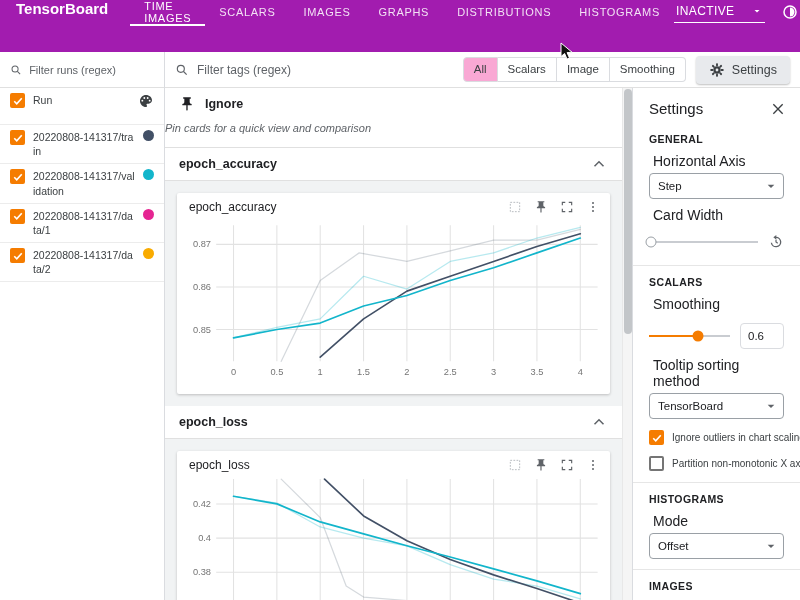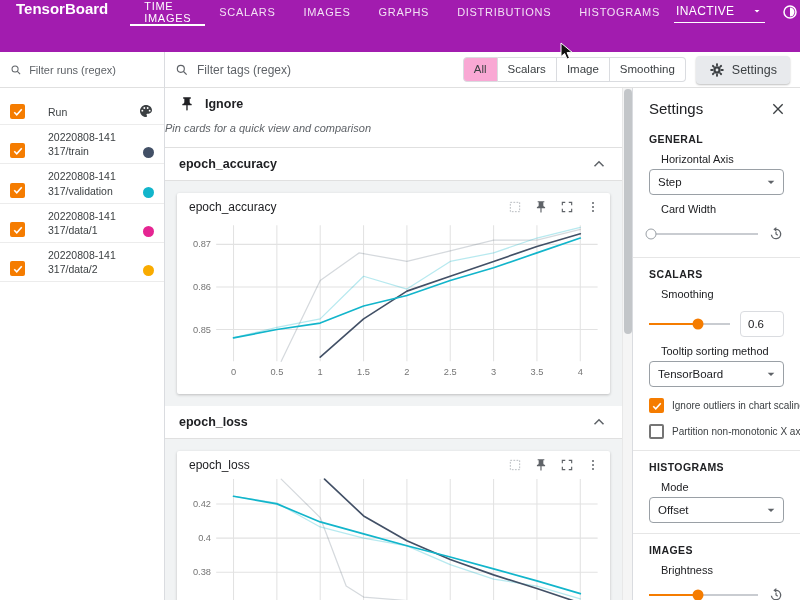--- a/index.html
+++ b/index.html
@@ -20,21 +20,21 @@
   .ic18{width:18px;height:18px;display:block}
   .ic14{width:14px;height:14px;display:block}
   .ic12{width:12px;height:12px;display:block}
 
   
   .bodyrow{flex:1;display:flex;min-height:0}
   .runs-panel{width:165px;flex:none;background:#fff;border-right:1px solid #dadce0;display:flex;flex-direction:column;overflow:hidden}
   .panel-search{height:36px;flex:none;border-bottom:1px solid #e0e0e0;display:flex;align-items:center;gap:7px;padding:0 10px;color:#5f6368}
   .panel-search input{border:none;outline:none;width:100%;font-size:11px;color:#202124;font-family:Liberation Sans, sans-serif;background:transparent}
   .panel-search input::placeholder{color:#5f6368}
-  .run-row{display:flex;align-items:flex-end;gap:23px;padding:5px 10px;min-height:37px;border-bottom:1px solid #ececec;cursor:pointer}
+  .run-row{display:flex;align-items:flex-start;gap:8px;padding:5px 10px;min-height:37px;border-bottom:1px solid #ececec;cursor:pointer}
   .run-label{flex:1;font-size:10.5px;color:#3c4043;word-break:break-all;line-height:1.35}
   .checkbox{width:15px;height:15px;border-radius:2px;flex:none;display:flex;align-items:center;justify-content:center;cursor:pointer}
   .checkbox svg{display:none;width:12px;height:12px}
   .checkbox.checked{background:#f57c00}
   .checkbox.checked svg{display:block}
   .checkbox.unchecked{border:2px solid #757575;background:#fff}
   .run-dot{width:11px;height:11px;border-radius:50%;flex:none}
   .palette{color:#3c4043;flex:none;display:flex}
 
   
@@ -74,21 +74,21 @@
 
   
   .settings-panel{width:168px;flex:none;background:#fff;border-left:1px solid #dadce0;overflow:hidden;display:flex;flex-direction:column}
   .sp-header{display:flex;align-items:center;justify-content:space-between;padding:12px 14px 6px 16px;flex:none}
   .sp-title{font-size:15px;font-weight:500;color:#202124}
   .sp-close{color:#3c4043;cursor:pointer;display:flex}
   .sp-section{padding:6px 16px 10px;border-top:1px solid #e6e6e6}
   .sp-section.first{border-top:none}
   .sp-section.last{border-bottom:1px solid #e6e6e6}
   .sp-heading{font-size:10.5px;font-weight:700;color:#202124;letter-spacing:.4px;margin:4px 0 8px}
-  .sp-label{font-size:11px;color:#202124;margin:8px 12px 4px}
+  .sp-label{font-size:14px;color:#202124;margin:8px 4px 4px}
   .sp-select{height:26px;border:1px solid #9aa0a6;border-radius:4px;display:flex;align-items:center;justify-content:space-between;padding:0 4px 0 8px;font-size:11.5px;background:#fff;color:#202124;cursor:pointer}
   .sp-select .ic16{color:#5f6368}
   .slider-row{display:flex;align-items:center;gap:10px;margin:11px 0 5px}
   .slider{position:relative;flex:1;height:2px;background:#c9ccd1;cursor:pointer}
   .slider .fill{position:absolute;left:0;top:0;height:2px;background:#f57c00}
   .slider .thumb{position:absolute;top:50%;width:11px;height:11px;border-radius:50%;background:#f57c00;transform:translate(-50%,-50%)}
   .slider.plain .thumb{background:#fff;border:1.5px solid #9aa0a6}
   .reset-btn{color:#5f6368;flex:none;display:flex;cursor:pointer}
   .value-box{width:44px;height:26px;border:1px solid #dadce0;border-radius:4px;padding:0 7px;font-size:11.5px;color:#202124;font-family:inherit;outline:none;flex:none}
   .check-row{display:flex;align-items:center;gap:8px;margin:11px 0 1px;font-size:10px;color:#3c4043;white-space:nowrap}

